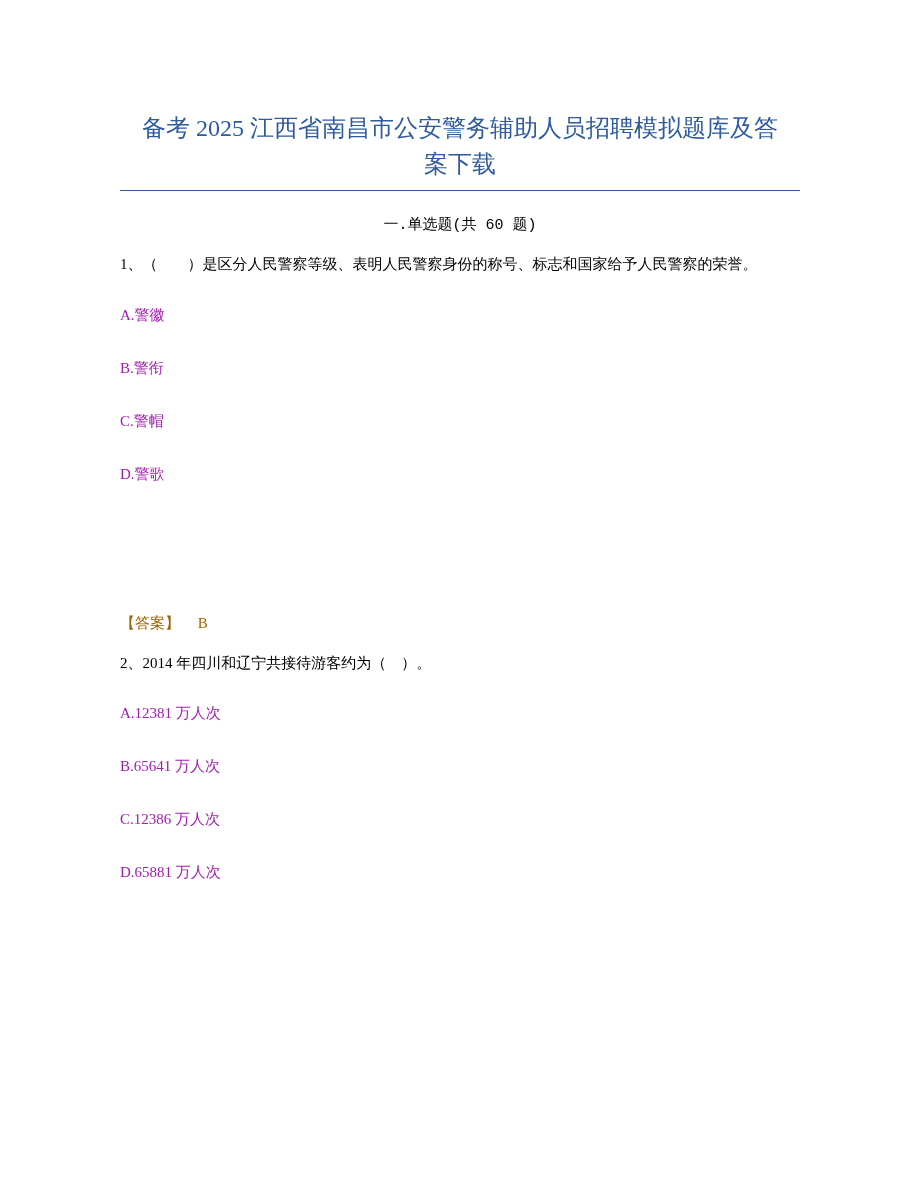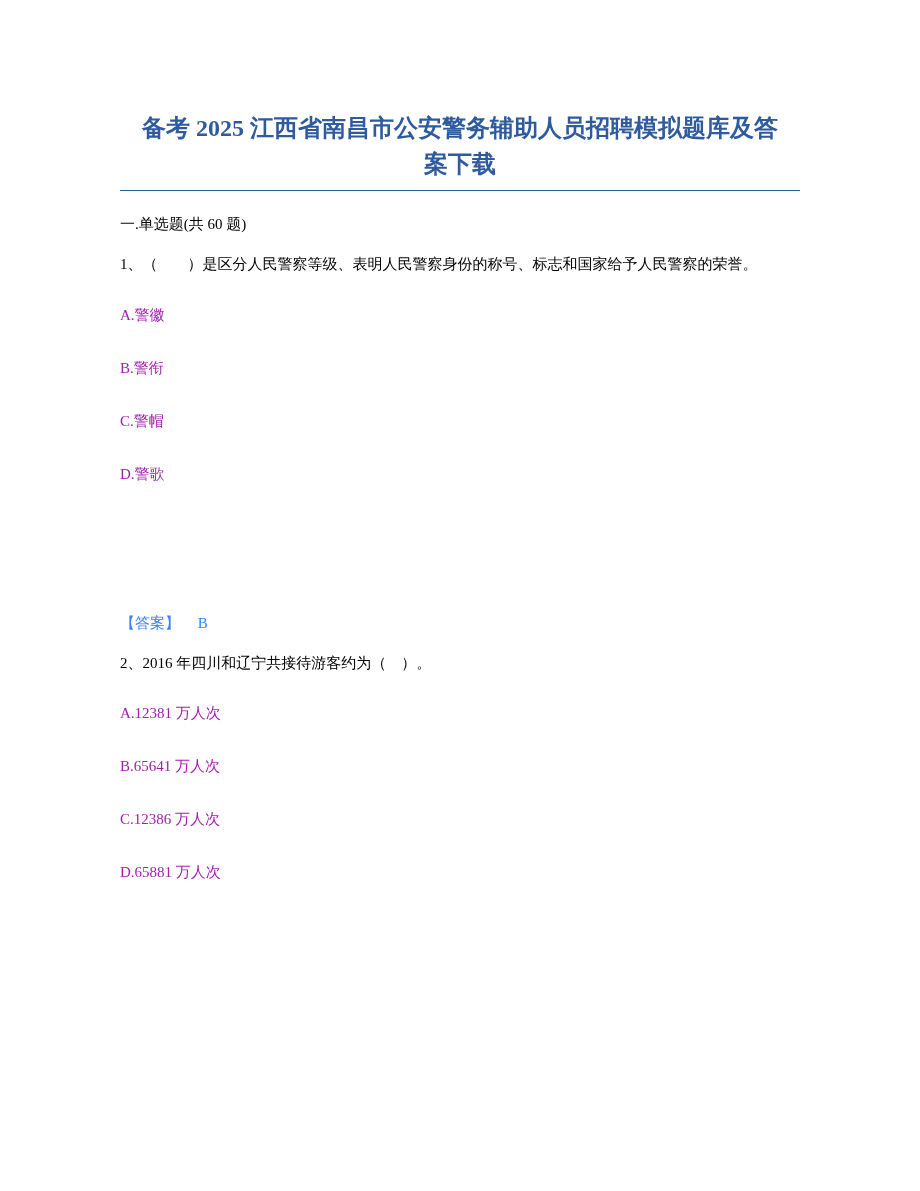--- a/index.html
+++ b/index.html
@@ -12,51 +12,52 @@
       height: 1191px;
       background: #ffffff;
       font-family: "SimSun", "宋体", serif;
       padding: 110px 120px 60px 120px;
       color: #000000;
     }
     .title {
       color: #2e5a9e;
       font-size: 24px;
       text-align: center;
-      font-weight: bold;
+      font-weight: normal;
       line-height: 1.5;
       padding: 0 20px 8px 20px;
       font-family: "SimSun", "宋体", serif;
     }
     .title-underline {
       border-bottom: 1px solid #2e5a9e;
       margin: 0 0 24px 0;
     }
     .section-header {
       font-size: 15px;
       color: #000;
       margin-bottom: 18px;
-      font-family: Liberation Serif, serif;
+      font-family: Liberation Mono, monospace;
+      text-align: center;
     }
     .question-text {
       font-size: 15px;
       color: #000;
       line-height: 1.7;
       margin-bottom: 28px;
       font-family: "SimSun", "宋体", serif;
     }
     .option {
       font-size: 15px;
       color: #a21caf;
       margin-bottom: 34px;
       font-family: "SimSun", "宋体", serif;
     }
     .answer-block {
       font-size: 15px;
-      color: #3b82f6;
+      color: #a16207;
       margin-top: 130px;
       margin-bottom: 18px;
       font-family: "SimSun", "宋体", serif;
     }
     .answer-label {
       display: inline;
     }
     .answer-value {
       display: inline;
       margin-left: 14px;
@@ -82,18 +83,18 @@
 <div class="option">A.警徽</div>
 <div class="option">B.警衔</div>
 <div class="option">C.警帽</div>
 <div class="option">D.警歌</div>
 
 <div class="answer-block">
   <span class="answer-label">【答案】</span>
   <span class="answer-value">B</span>
 </div>
 
-<div class="question2">2、2016 年四川和辽宁共接待游客约为（　）。</div>
+<div class="question2">2、2014 年四川和辽宁共接待游客约为（　）。</div>
 
 <div class="option">A.12381 万人次</div>
 <div class="option">B.65641 万人次</div>
 <div class="option">C.12386 万人次</div>
 <div class="option">D.65881 万人次</div>
 
 </body></html>

